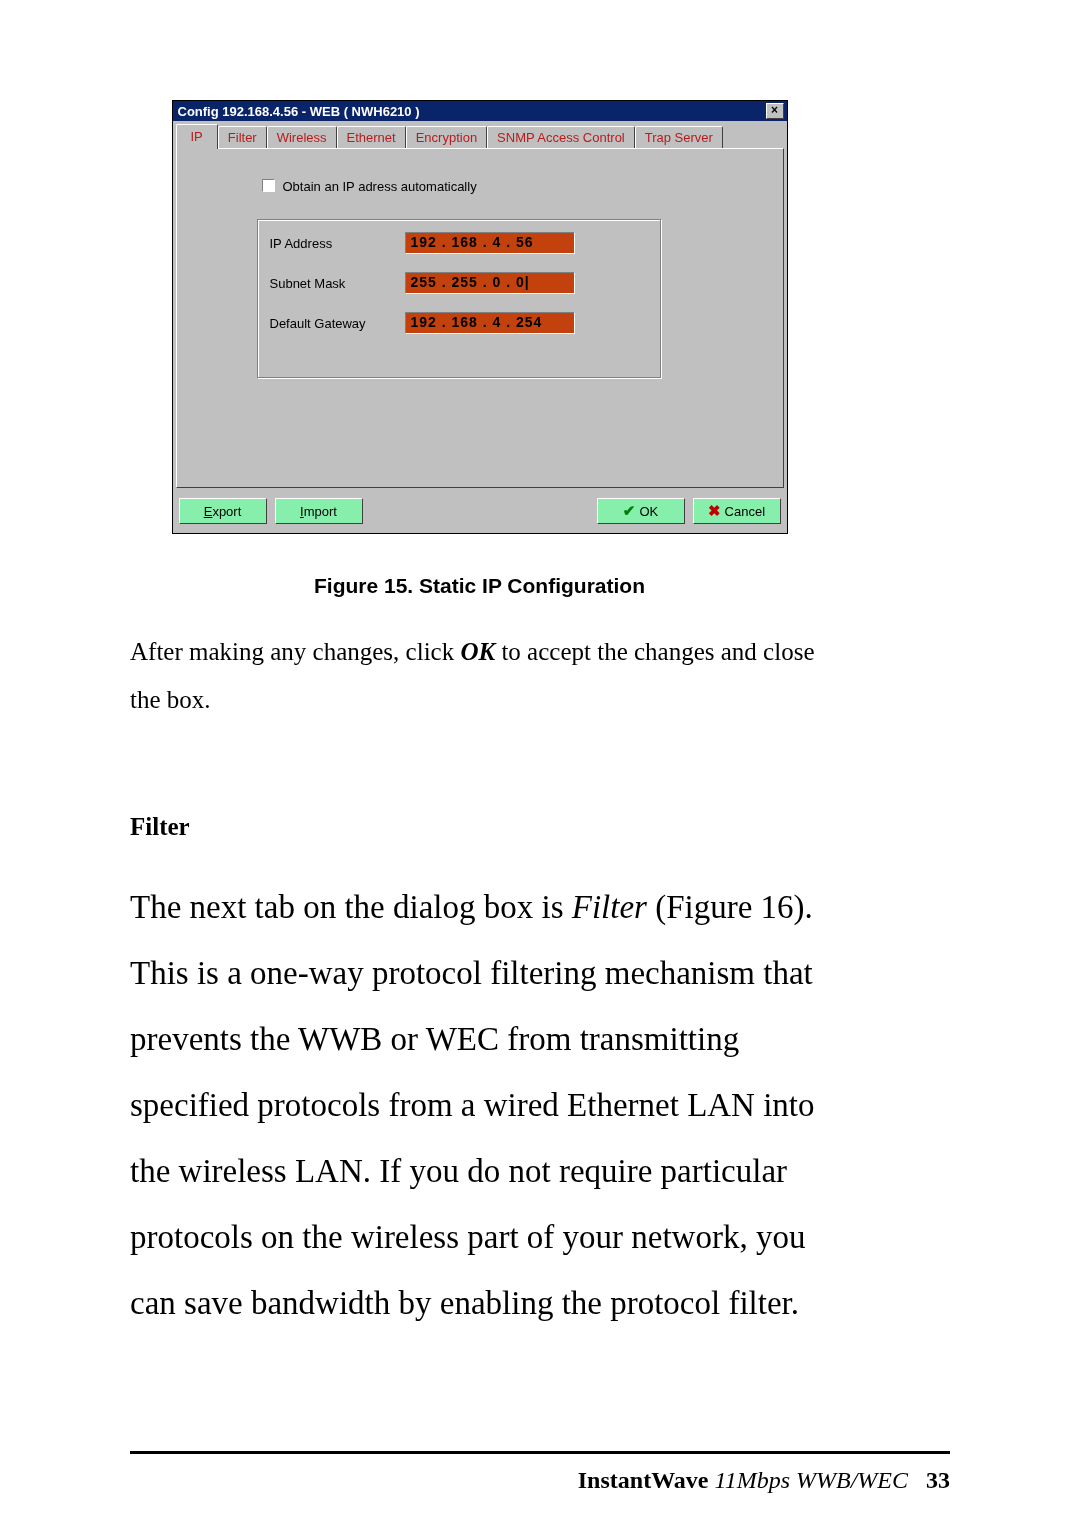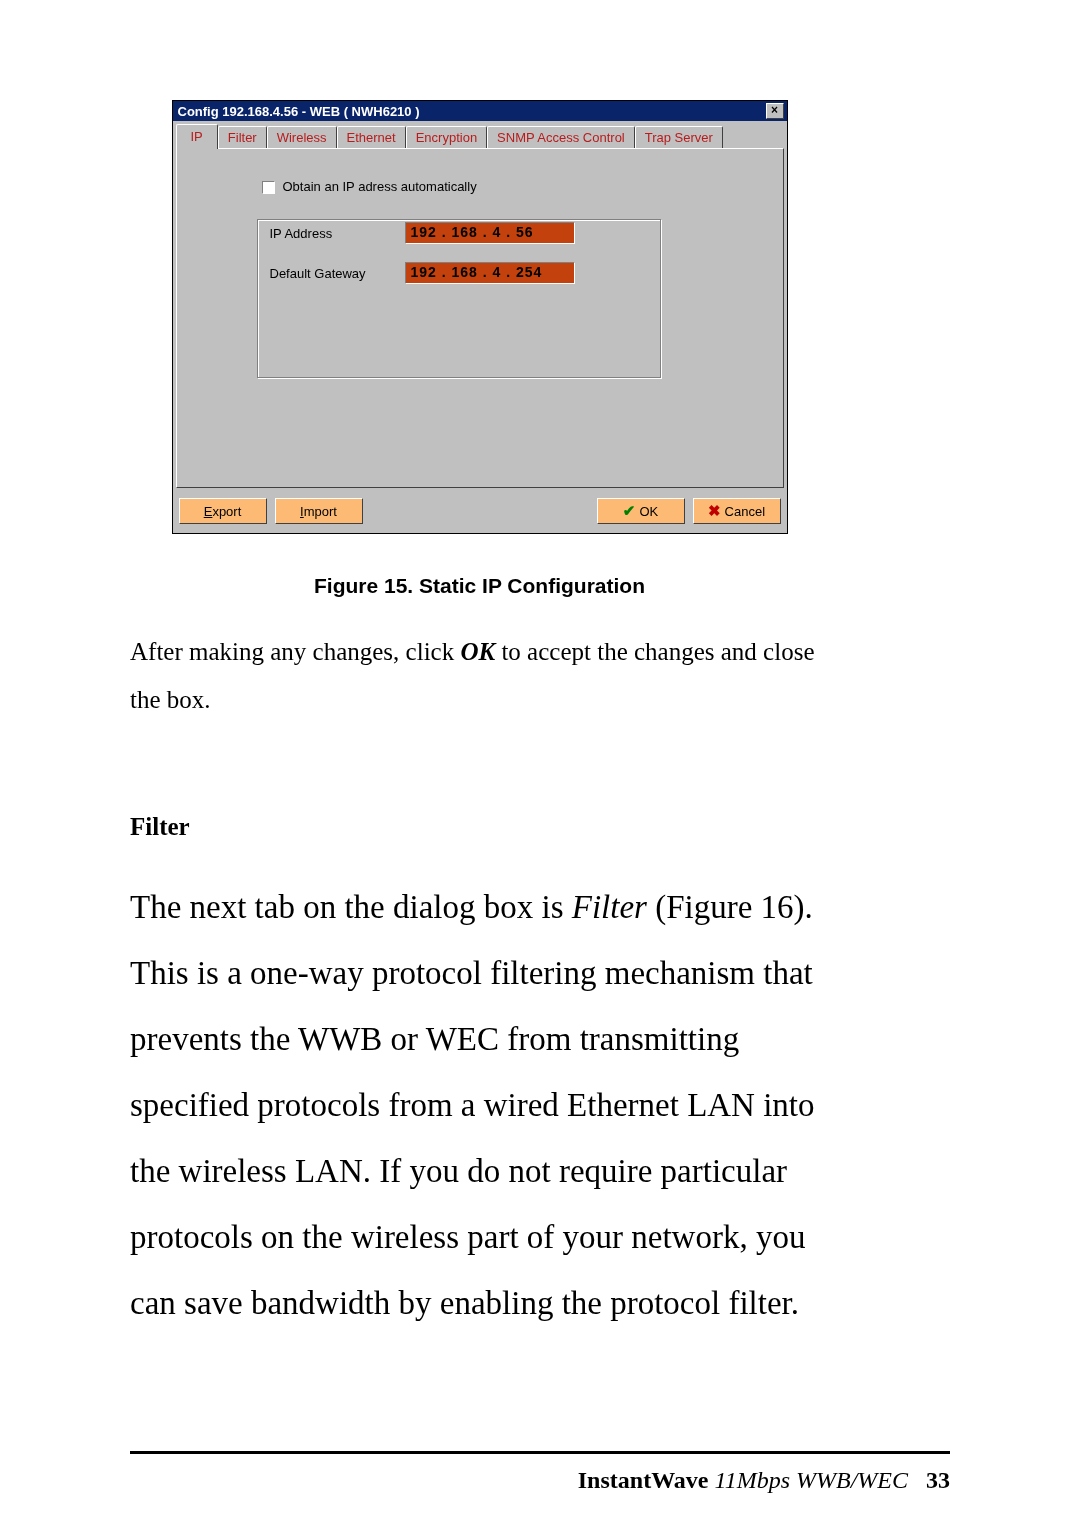--- a/index.html
+++ b/index.html
@@ -86,21 +86,21 @@
     border-right: 1px solid #404040;
     border-bottom: 1px solid #404040;
     background: #c0c0c0;
     height: 340px;
     position: relative;
     z-index: 1;
     padding: 30px 20px;
   }
   .checkbox-row {
     display: flex;
-    align-items: flex-end;
+    align-items: flex-start;
     margin-left: 65px;
     margin-bottom: 25px;
   }
   .checkbox {
     width: 13px;
     height: 13px;
     border-top: 1px solid #808080;
     border-left: 1px solid #808080;
     border-right: 1px solid #fff;
     border-bottom: 1px solid #fff;
@@ -110,21 +110,21 @@
   .group-box {
     border-top: 1px solid #808080;
     border-left: 1px solid #808080;
     border-right: 1px solid #fff;
     border-bottom: 1px solid #fff;
     box-shadow: inset -1px -1px 0 #808080, inset 1px 1px 0 #fff;
     width: 405px;
     height: 160px;
     margin-left: 60px;
     position: relative;
-    padding: 2px 12px;
+    padding: 12px 12px;
   }
   .field-row {
     display: flex;
     align-items: center;
     margin-bottom: 18px;
   }
   .field-label {
     width: 135px;
   }
   .ip-input {
@@ -142,21 +142,21 @@
     padding: 1px 5px;
     letter-spacing: 1px;
   }
   .button-row {
     display: flex;
     justify-content: space-between;
     padding: 10px 3px 6px 3px;
   }
   .button-row-left, .button-row-right { display: flex; gap: 8px; }
   .btn {
-    background: #fdba74;
+    background: #86efac;
     border-top: 1px solid #fff;
     border-left: 1px solid #fff;
     border-right: 1px solid #404040;
     border-bottom: 1px solid #404040;
     padding: 3px 0;
     width: 88px;
     text-align: center;
     display: inline-flex;
     align-items: center;
     justify-content: center;
@@ -235,20 +235,24 @@
           <div class="checkbox-row">
             <span class="checkbox"></span>
             <span>Obtain an IP adress automatically</span>
           </div>
           <div class="group-box">
             <div class="field-row">
               <span class="field-label">IP Address</span>
               <span class="ip-input">192 . 168 .  4  . 56</span>
             </div>
             <div class="field-row">
+              <span class="field-label">Subnet Mask</span>
+              <span class="ip-input">255 . 255 .  0  .  0|</span>
+            </div>
+            <div class="field-row">
               <span class="field-label">Default Gateway</span>
               <span class="ip-input">192 . 168 .  4  . 254</span>
             </div>
           </div>
         </div>
       </div>
       <div class="button-row">
         <div class="button-row-left">
           <span class="btn">
               <span class="btn-text"><span class="ul">E</span><span>xport</span></span>

